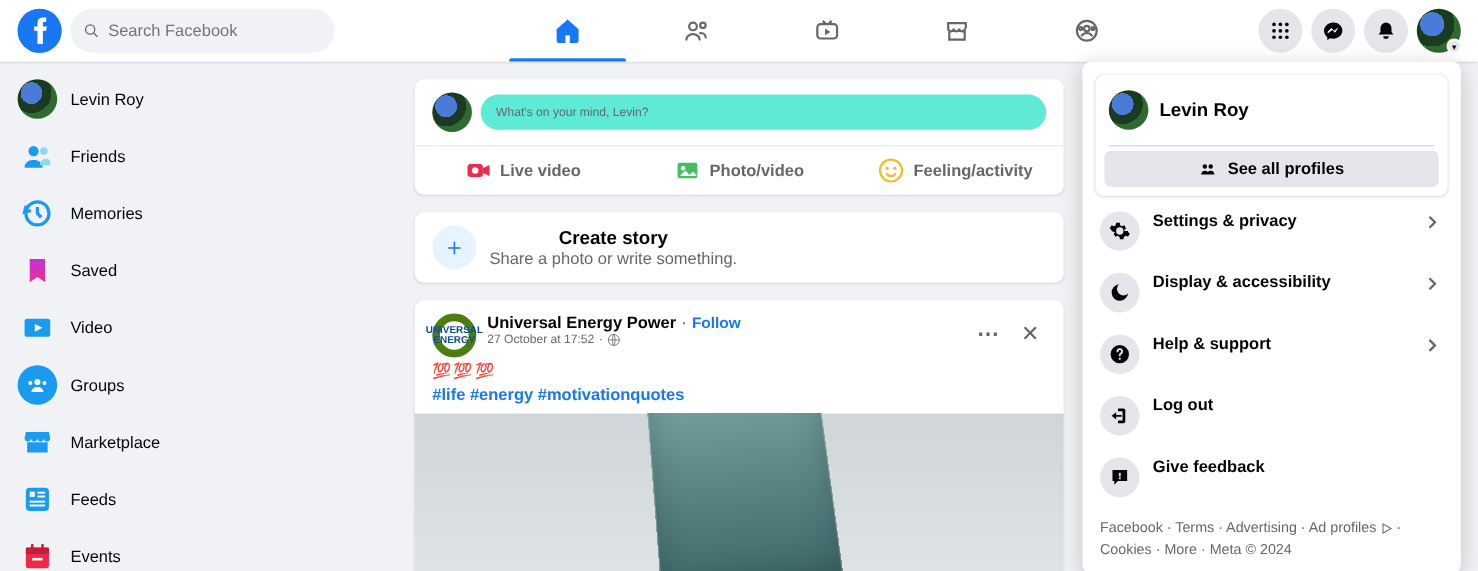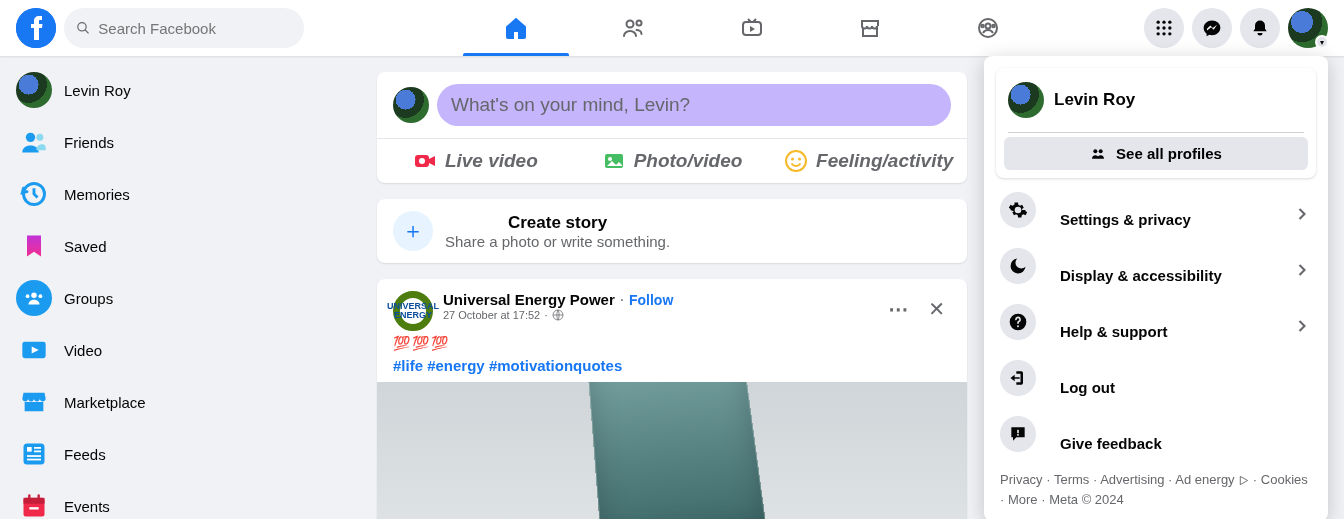--- a/index.html
+++ b/index.html
@@ -23,23 +23,23 @@
   .avatar.small { width:36px; height:36px; }
   .avatar-caret { position:absolute; bottom:-1px; right:-1px; width:14px; height:14px; border-radius:50%; background:#e4e6eb; border:2px solid #fff; display:flex; align-items:center; justify-content:center; font-size:8px;}
   .main { display:flex; padding-top:56px; height:519px; }
   .left-col { width:360px; padding:8px 8px; overflow:hidden; }
   .side-item { display:flex; align-items:center; gap:12px; padding:8px; border-radius:8px; cursor:pointer; }
   .side-item .icon { width:36px; height:36px; display:flex; align-items:center; justify-content:center; border-radius:50%; flex-shrink:0;}
   .side-item .label { font-size:15px; font-weight:500; }
   .center-col { flex:1; max-width:590px; margin:0 auto; padding:16px 0; display:flex; flex-direction:column; gap:16px; }
   .card { background:#fff; border-radius:8px; box-shadow:0 1px 2px rgba(0,0,0,.1); }
   .composer-top { display:flex; gap:8px; padding:12px 16px; align-items:center; border-bottom:1px solid #e4e6eb; }
-  .composer-input { flex:1; background:#c4b5fd; border-radius:999px; padding:10px 14px; color:#65676b; font-size:19px; }
+  .composer-input { flex:1; background:#5eead4; border-radius:999px; padding:10px 14px; color:#65676b; font-size:11px; }
   .composer-actions { display:flex; }
-  .composer-action { flex:1; display:flex; align-items:center; justify-content:center; gap:8px; padding:10px 0; color:#65676b; font-weight:600; font-size:19px; cursor:pointer; border-radius:8px;font-style:italic;}
+  .composer-action { flex:1; display:flex; align-items:center; justify-content:center; gap:8px; padding:10px 0; color:#65676b; font-weight:600; font-size:15px; cursor:pointer; border-radius:8px;}
   .story-card { display:flex; gap:12px; padding:12px 16px; align-items:center; }
   .plus-circle { width:40px; height:40px; border:none; border-radius:50%; background:#e7f3ff; color:#1877f2; display:flex; align-items:center; justify-content:center; font-size:22px; }
   .story-title { font-weight:600; font-size:17px;text-align:center; }
   .story-sub { color:#65676b; font-size:15px; }
   .post-header { display:flex; gap:10px; padding:12px 16px 4px; align-items:flex-start;}
   .post-page-avatar { width:40px; height:40px; border-radius:50%; background:#fff; border:7px solid #4d7c0f; display:flex; align-items:center; justify-content:center; font-size:9px; text-align:center; color:#0a4e9b; font-weight:700; line-height:1; padding:2px;}
   .post-meta { flex:1; }
   .post-page-name { font-weight:600; font-size:15px; display:inline; }
   .post-follow { color:#1877f2; font-weight:600; font-size:14px; }
   .post-time { color:#65676b; font-size:11px; display:flex; align-items:center; gap:4px;}
@@ -49,21 +49,21 @@
   .post-image { width:100%; height:150px; background:linear-gradient(#cfd5d8,#dfe3e5); display:flex; align-items:flex-end; justify-content:center; overflow:hidden;}
   .building { width:160px; height:220px; background:linear-gradient(180deg,#86b0b0,#3f6a6a); transform:perspective(400px) rotateX(8deg) rotateZ(-6deg); border-radius:8px 8px 0 0; box-shadow:inset 0 0 0 1px rgba(255,255,255,.3), inset 0 0 30px rgba(0,0,0,.2);}
   .hashtag { color:#1877f2; }
   .emoji-row { font-size:14px; letter-spacing:2px; color:#d1002a; font-weight:700;}
   .right-col { width:360px; }
   .menu-panel { position:absolute; top:56px; right:16px; width:344px; background:#fff; border-radius:8px; box-shadow:0 4px 20px rgba(0,0,0,.2); padding:8px; z-index:60; }
   .profile-card { border-radius:8px; box-shadow:0 1px 3px rgba(0,0,0,.15); padding:4px; margin:4px; }
   .profile-row { display:flex; align-items:center; gap:10px; padding:10px 8px; border-radius:8px; cursor:pointer;}
   .profile-name { font-weight:600; font-size:17px; }
   .see-all { margin:4px 4px 4px; background:#e4e6eb; border:none; border-radius:6px; padding:8px; width:calc(100% - 8px); font-weight:600; font-size:15px; cursor:pointer; display:flex; align-items:center; justify-content:center; gap:10px;}
-  .menu-item { display:flex; align-items:flex-end; gap:24px; padding:10px 8px; border-radius:8px; cursor:pointer; }
+  .menu-item { display:flex; align-items:flex-start; gap:12px; padding:10px 8px; border-radius:8px; cursor:pointer; }
   .menu-icon { width:36px; height:36px; border-radius:50%; background:#e4e6eb; display:flex; align-items:center; justify-content:center; flex-shrink:0;}
   .menu-icon svg { width:20px; height:20px; }
   .menu-label { font-weight:600; font-size:15px; flex:1; }
   .chevron { color:#65676b; }
   .footer { font-size:13px; color:#65676b; padding:8px 8px 4px; line-height:1.5; }
   .footer a { color:#65676b; text-decoration:none; }
   .hr { border:none; border-top:1px solid #ced0d4; margin:4px 8px;}
   .globe { width:12px; height:12px; }
 </style>
 </head>
@@ -187,38 +187,38 @@
               <linearGradient id="g1" x1="0" y1="0" x2="0" y2="1">
                 <stop stop-color="#c033d6"></stop>
                 <stop offset="1" stop-color="#f22e90"></stop>
               </linearGradient>
             </defs>
           </svg>
         </div>
       <span class="label">Saved</span>
     </div>
     <div class="side-item">
+      <div class="icon">
+          <svg width="28" height="28" viewBox="0 0 24 24">
+            <rect x="2" y="5" width="20" height="14" rx="2" fill="#1b9bf0"></rect>
+            <path d="M10 9l6 3-6 3z" fill="#fff"></path>
+          </svg>
+        </div>
+      <span class="label">Video</span>
+    </div>
+    <div class="side-item">
       <div class="icon" style="background:#1b9bf0;border-radius:50%;">
           <svg width="22" height="22" viewBox="0 0 24 24" fill="#fff">
             <circle cx="12" cy="9" r="3"></circle>
             <path d="M6 19c0-3 3-5 6-5s6 2 6 5"></path>
             <circle cx="5" cy="10" r="2"></circle>
             <circle cx="19" cy="10" r="2"></circle>
           </svg>
         </div>
       <span class="label">Groups</span>
-    </div>
-    <div class="side-item">
-      <div class="icon">
-          <svg width="28" height="28" viewBox="0 0 24 24">
-            <rect x="2" y="5" width="20" height="14" rx="2" fill="#1b9bf0"></rect>
-            <path d="M10 9l6 3-6 3z" fill="#fff"></path>
-          </svg>
-        </div>
-      <span class="label">Video</span>
     </div>
     <div class="side-item">
       <div class="icon">
           <svg width="28" height="28" viewBox="0 0 24 24" fill="#1b9bf0">
             <path d="M3 4h18l1 5c0 1.5-1 2.5-2.5 2.5S17 10.5 17 9c0 1.5-1 2.5-2.5 2.5S12 10.5 12 9c0 1.5-1 2.5-2.5 2.5S7 10.5 7 9c0 1.5-1 2.5-2.5 2.5S2 10.5 2 9l1-5zM4 12v8h16v-8"></path>
           </svg>
         </div>
       <span class="label">Marketplace</span>
     </div>
     <div class="side-item">
@@ -392,24 +392,24 @@
     <div class="menu-icon">
         <svg viewBox="0 0 24 24" fill="#050505">
           <path d="M4 4h16v12H10l-4 4v-4H4V4z"></path>
           <rect x="11" y="7" width="2" height="4" fill="#e4e6eb"></rect>
           <rect x="11" y="12" width="2" height="2" fill="#e4e6eb"></rect>
         </svg>
       </div>
     <span class="menu-label">Give feedback</span>
   </div>
   <div class="footer">
-    <a>Privacy</a> ·
+    <a>Facebook</a> ·
     <a>Terms</a> ·
     <a>Advertising</a> ·
-    <a>Ad energy</a>
+    <a>Ad profiles</a>
     <svg width="11" height="11" viewBox="0 0 24 24" style="vertical-align:middle" fill="none" stroke="#65676b" stroke-width="2">
         <path d="M5 3l16 9-16 9V3z"></path>
       </svg> ·
     <a>Cookies</a> ·
     <a>More</a> ·
     <span>Meta © 2024</span>
   </div>
 </div>
 
 </body></html>

